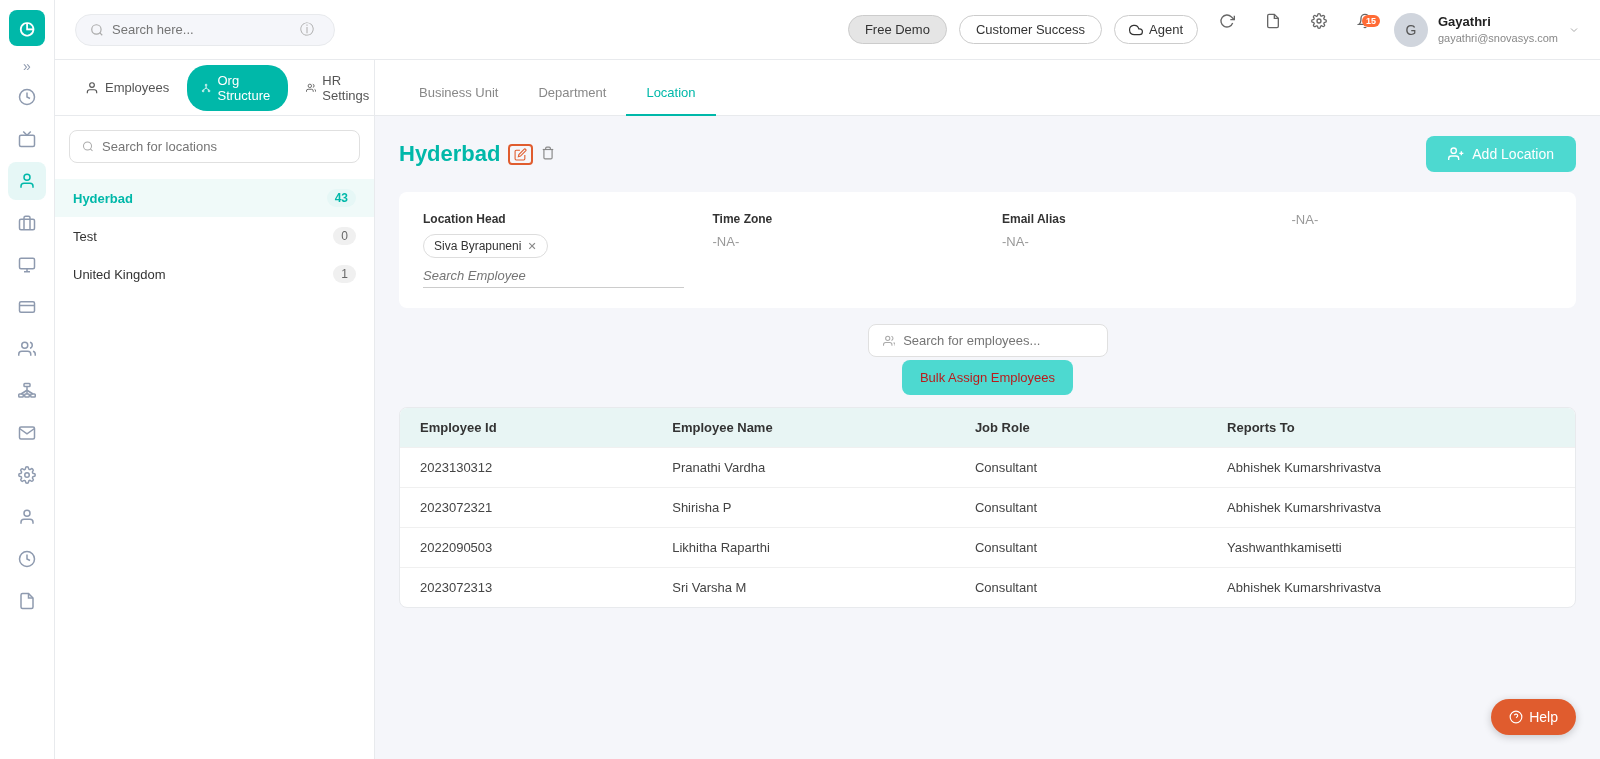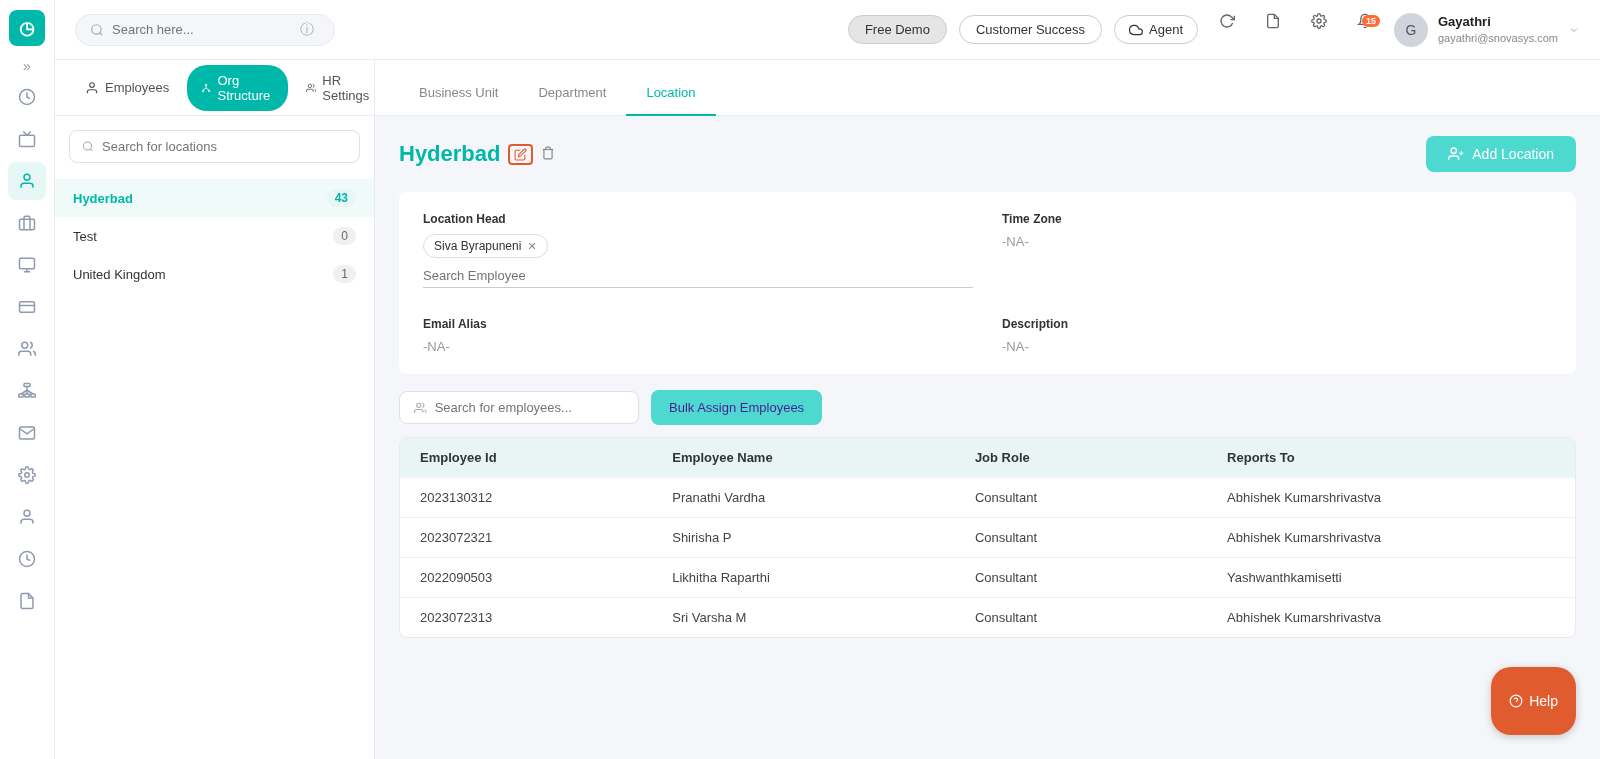--- a/index.html
+++ b/index.html
@@ -255,21 +255,21 @@
       border-radius: 8px;
       padding: 10px 22px;
       font-size: 14px;
       font-weight: 500;
       cursor: pointer;
     }
 
     
     .form-grid {
       display: grid;
-      grid-template-columns: 1fr 1fr;
+      grid-template-columns: 1fr 1fr 1fr 1fr;
       gap: 29px;
       background: #fff;
       border-radius: 8px;
       padding: 20px 24px;
       margin-bottom: 16px;
     }
     .form-field label {
       font-size: 12px; font-weight: 600; color: #333;
       display: block; margin-bottom: 8px;
     }
@@ -278,43 +278,44 @@
       background: #fff; border: 1px solid #ddd;
       border-radius: 20px; padding: 4px 10px;
       font-size: 12px; color: #333;
       margin-right: 6px; margin-bottom: 6px;
     }
     .tag-remove { cursor: pointer; color: #888; font-size: 11px; }
     .search-employee-input {
       border: none; border-bottom: 1px solid #ccc;
       outline: none; font-size: 13px;
       color: #aaa; padding: 4px 0;
-      width: 100%; background: transparent;
+      width: 100%; background: transparent; font-style: italic;
     }
     .field-value {
       font-size: 13px; color: #999;
     }
 
     
     .employee-actions {
-      display: flex; align-items: center; 
-      gap: 12px;
+      display: flex; align-items: center; justify-content: flex-end;
+      gap: 3px;
       margin-bottom: 12px;
+      flex-direction: column;
     }
     .employee-search-input {
       display: flex; align-items: center; gap: 8px;
       background: #fff; border: 1px solid #e0e0e0;
       border-radius: 8px; padding: 8px 14px;
       min-width: 240px;
     }
     .employee-search-input input {
       border: none; outline: none; font-size: 13px; color: #aaa; width: 100%;
     }
     .bulk-assign-btn {
-      background: #4dd9d0; color: #4c1d95;
+      background: #4dd9d0; color: #b91c1c;
       border: none; border-radius: 8px;
       padding: 10px 18px; font-size: 13px;
       cursor: pointer; white-space: nowrap;
       font-weight: 500;
     }
 
     
     .employee-table {
       background: #fff;
       border-radius: 8px;
@@ -337,21 +338,21 @@
       align-items: center;
     }
 
     
     .help-btn {
       position: fixed;
       bottom: 24px; right: 24px;
       background: #e05c2e;
       color: #fff;
       border: none; border-radius: 20px;
-      padding: 26px 18px;
+      padding: 10px 18px;
       font-size: 14px; font-weight: 500;
       cursor: pointer;
       display: flex; align-items: center; gap: 6px;
       box-shadow: 0 2px 8px rgba(0,0,0,0.2);
     }
 
     
     ::-webkit-scrollbar { width: 6px; }
     ::-webkit-scrollbar-track { background: #f1f1f1; }
     ::-webkit-scrollbar-thumb { background: #ccc; border-radius: 3px; }
@@ -619,21 +620,20 @@
           </div>
           <div class="form-field">
             <label>Time Zone</label>
             <div class="field-value">-NA-</div>
           </div>
           <div class="form-field">
             <label>Email Alias</label>
             <div class="field-value">-NA-</div>
           </div>
           <div class="form-field">
-            <label>Description</label>
             <div class="field-value">-NA-</div>
           </div>
         </div>
 
         <div class="employee-actions">
           <div class="employee-search-input">
             <svg width="14" height="14" viewBox="0 0 24 24" fill="none" stroke="#aaa" stroke-width="2">
                 <path d="M17 21v-2a4 4 0 0 0-4-4H5a4 4 0 0 0-4 4v2"></path>
                 <circle cx="9" cy="7" r="4"></circle>
                 <path d="M23 21v-2a4 4 0 0 0-3-3.87"></path>

